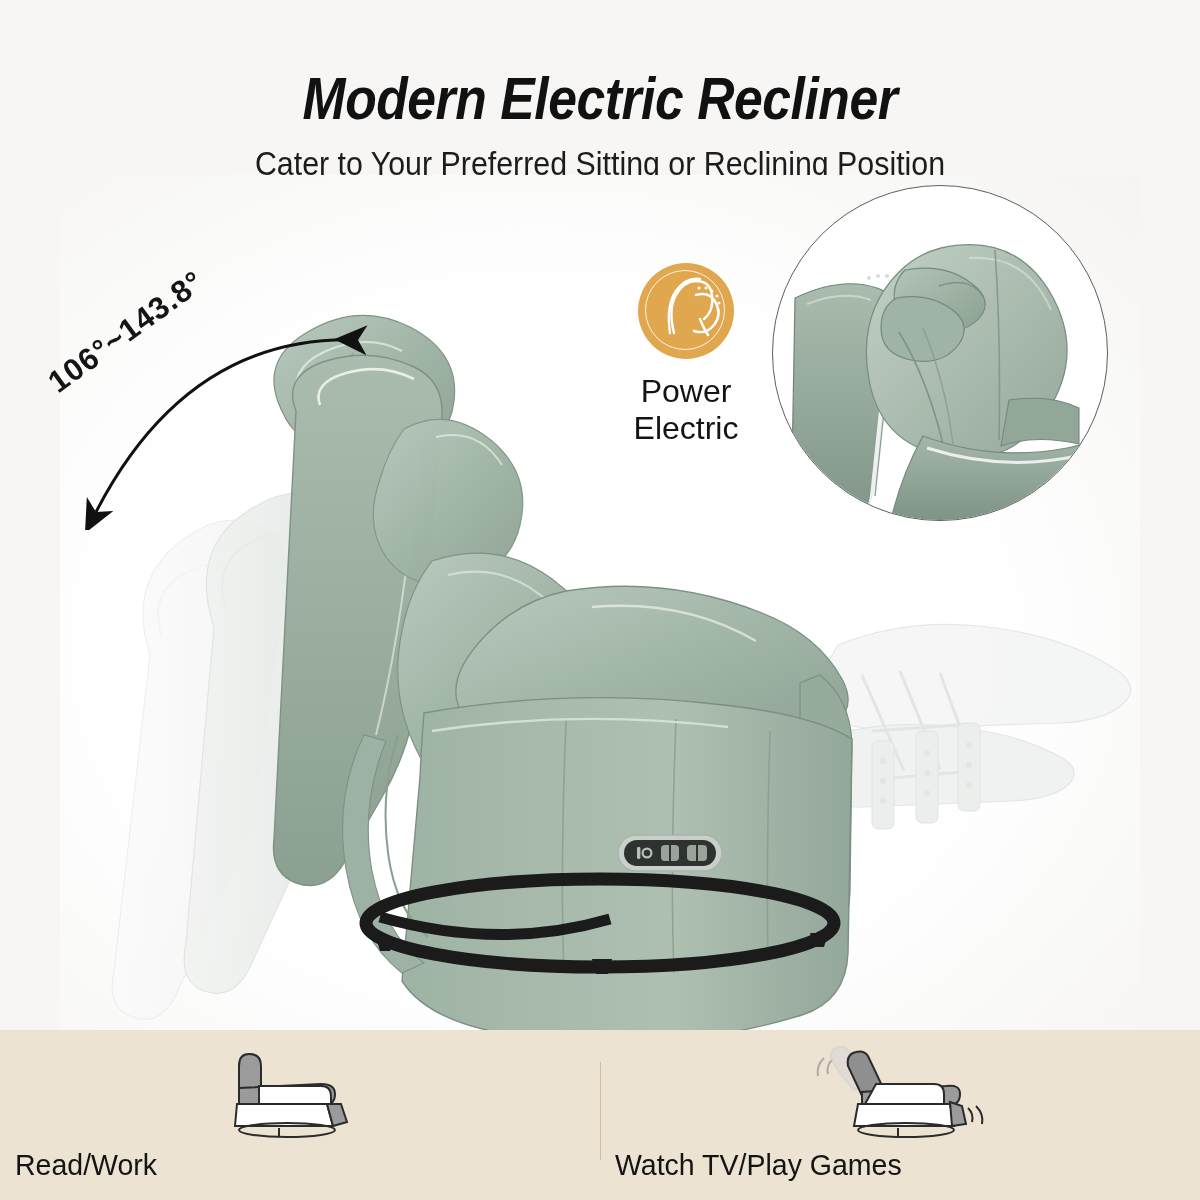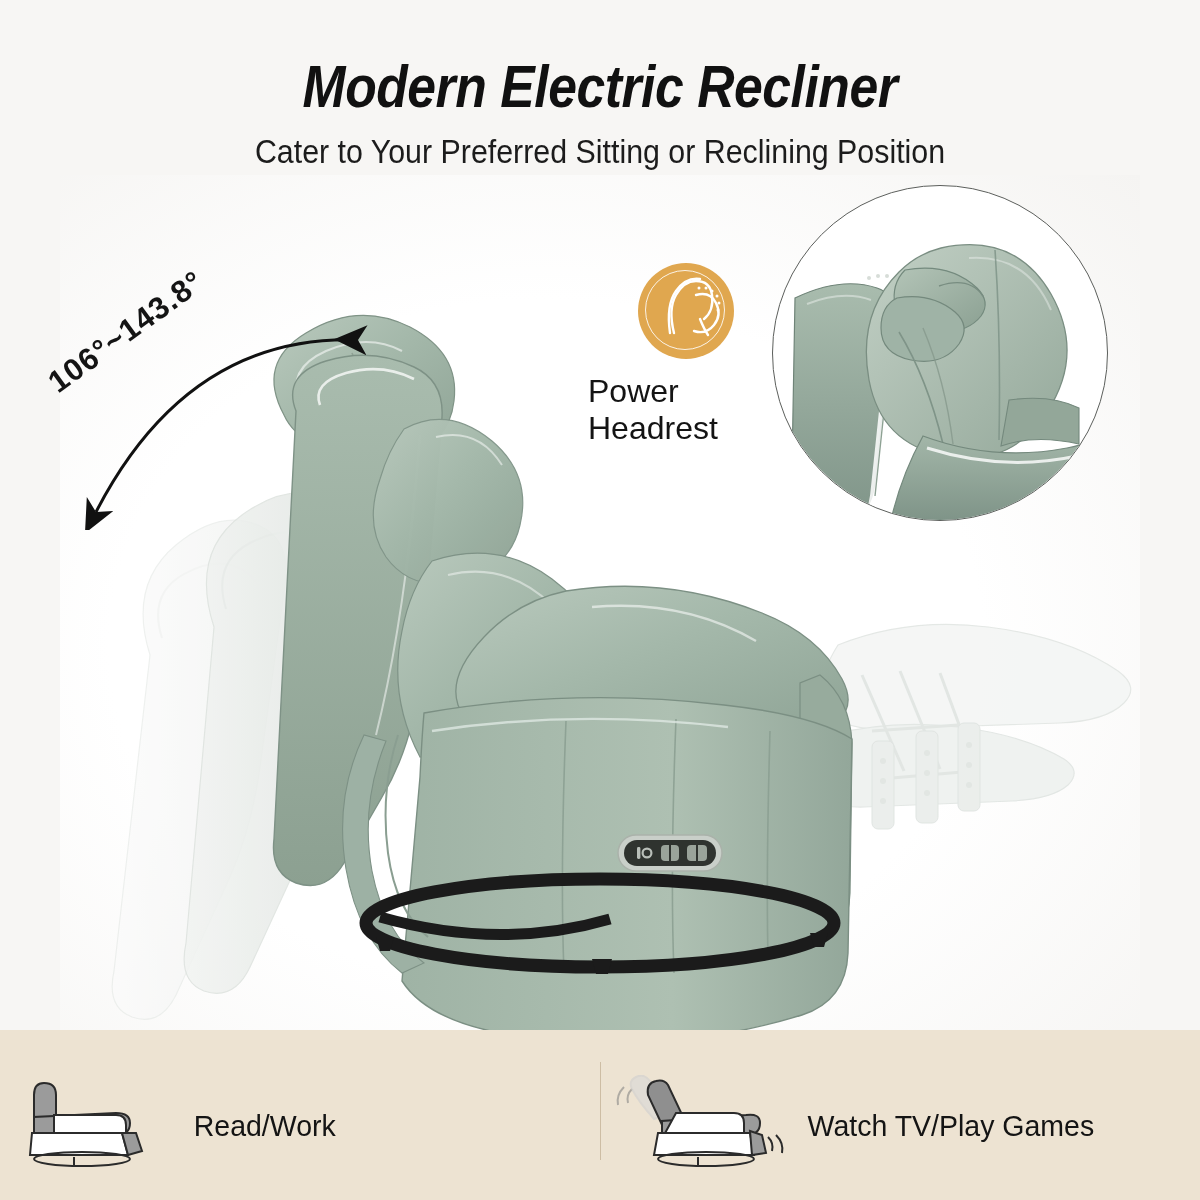--- a/index.html
+++ b/index.html
@@ -14,21 +14,21 @@
     position: relative;
     width: 1200px;
     height: 1200px;
     overflow: hidden;
     background: #f7f6f4;
   }
 
   
   .header {
     position: absolute;
-    left: 0; top: 0;
+    left: 0; top: 12px;
     width: 1200px;
     text-align: center;
   }
   .title {
     margin: 0;
     padding-top: 52px;
     font-family: "Liberation Sans Narrow", "Liberation Sans", sans-serif;
     font-size: 60px;
     font-weight: 700;
     font-style: italic;
@@ -85,21 +85,21 @@
     transform: rotate(-36deg);
     transform-origin: left center;
   }
 
   
   .badge-group {
     position: absolute;
     left: 588px;
     top: 88px;
     width: 196px;
-    text-align: left;
+    text-align: center;
   }
   .badge-circle {
     width: 96px;
     height: 96px;
     margin: 0 auto;
     border-radius: 50%;
     background: #e0a74f;
     position: relative;
   }
   .badge-ring {
@@ -141,22 +141,21 @@
     top: 1030px;
     width: 1200px;
     height: 170px;
     background: #ede3d2;
     display: flex;
   }
   .feature {
     position: relative;
     flex: 1 1 0;
     display: flex;
-    flex-direction: row;
-    align-items: center;
+    flex-direction: column;
     justify-content: flex-start;
     padding-top: 16px;
     box-sizing: border-box;
   }
   .feature + .feature::before {
     content: "";
     position: absolute;
     left: 0;
     top: 32px;
     width: 1.4px;
@@ -355,21 +354,21 @@
             <circle cx="74" cy="28" r="1.5"></circle>
             <circle cx="79" cy="33" r="1.5"></circle>
             <circle cx="81" cy="40" r="1.5"></circle>
             <circle cx="80" cy="47" r="1.5"></circle>
           </g>
           <path d="M62 56 q4 10 8 16" fill="none" stroke="#ffffff" stroke-width="2.4" stroke-linecap="round"></path>
         </svg>
       </div>
       <div class="badge-text">
         <div>Power</div>
-        <div>Headrest</div>
+        <div>Electric</div>
       </div>
     </div>
 
     <div class="inset">
       <svg width="334" height="334" viewBox="0 0 334 334">
         <defs>
           <linearGradient id="cuA" x1="0" y1="0" x2="1" y2="1">
             <stop offset="0%" stop-color="#b3c4b7"></stop>
             <stop offset="100%" stop-color="#8ba092"></stop>
           </linearGradient>

